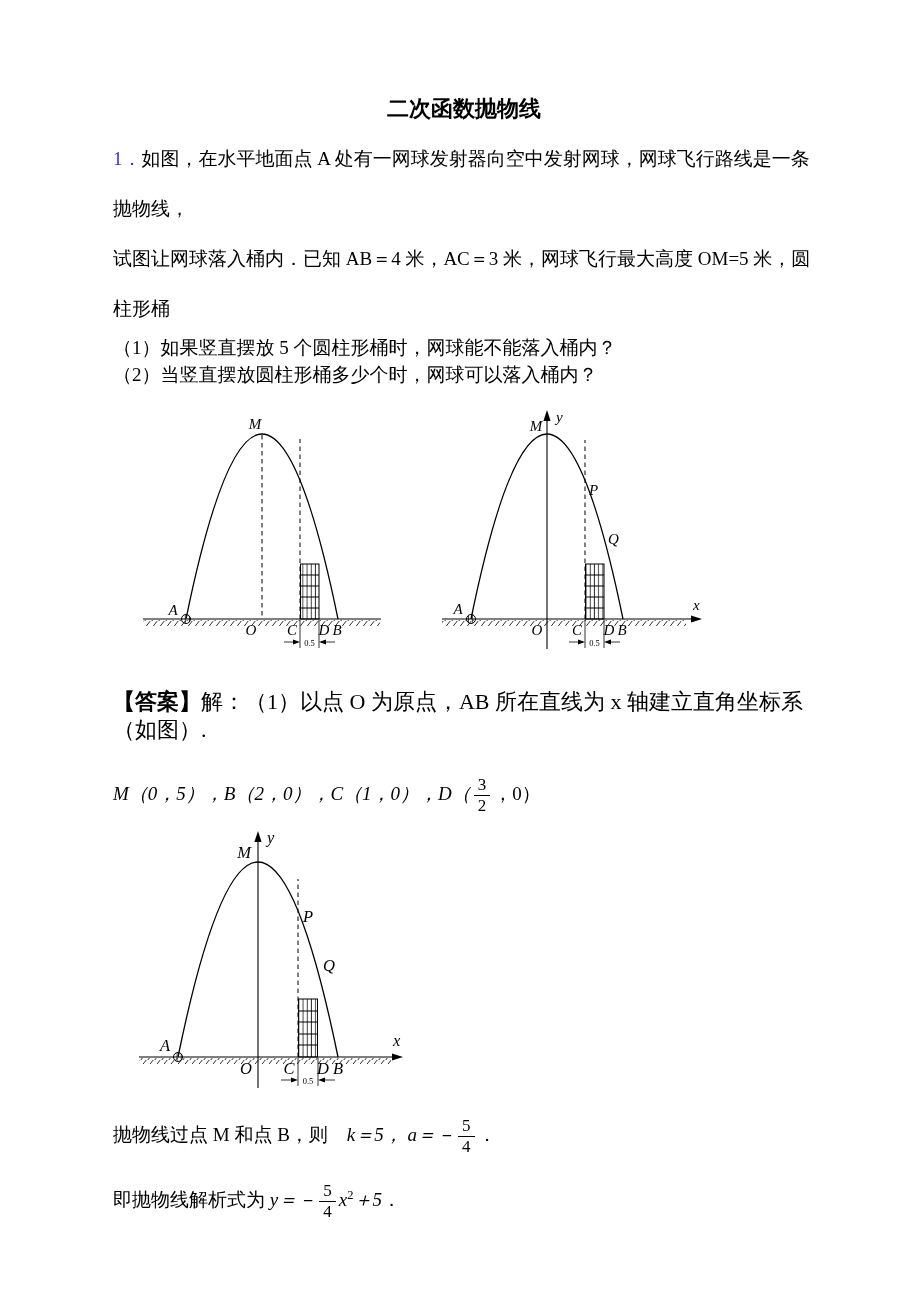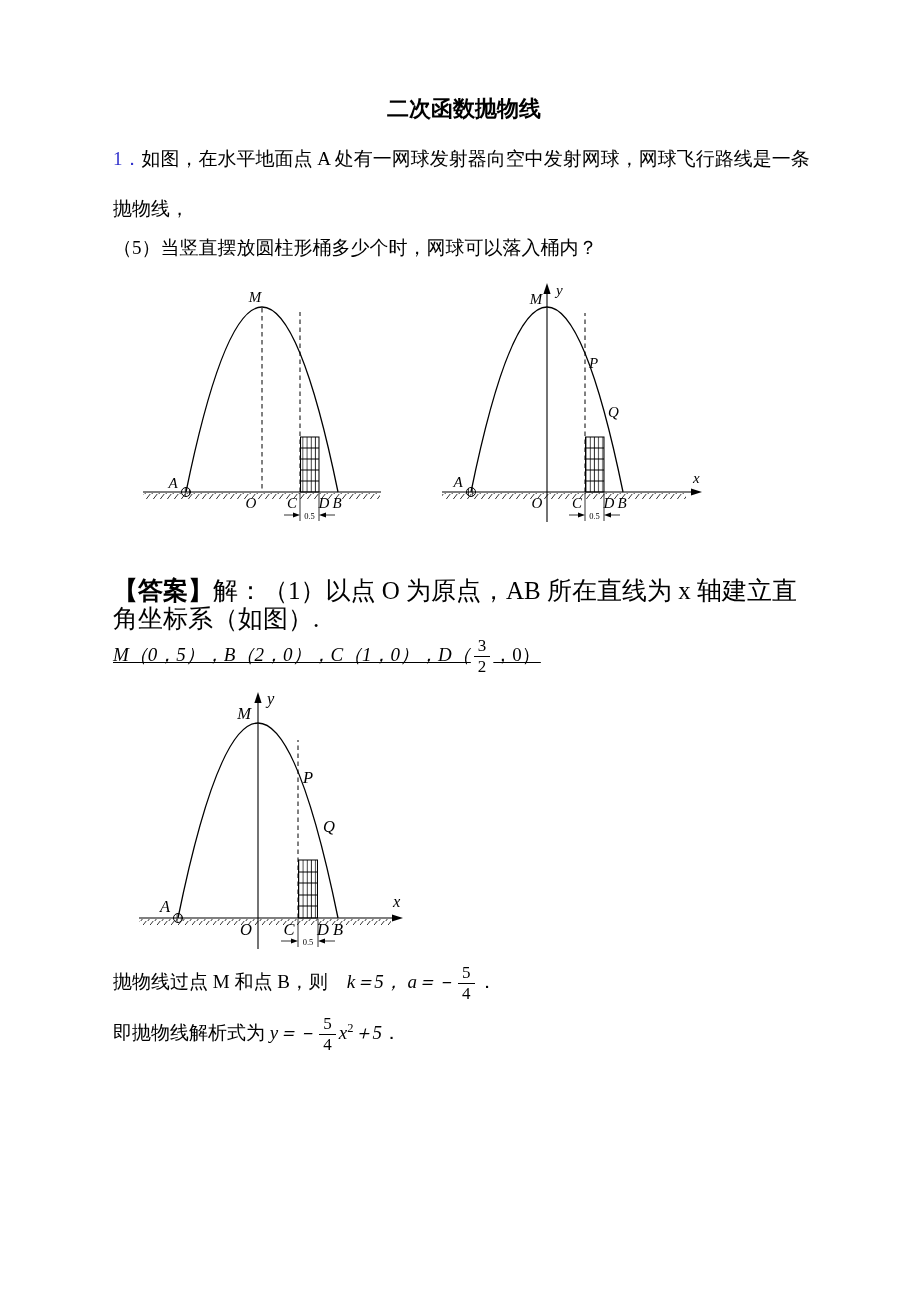--- a/index.html
+++ b/index.html
@@ -8,25 +8,25 @@
     width:920px; height:1302px; overflow:hidden;
     font-family:"Liberation Serif","DejaVu Serif",serif;
     color:#000;
   }
   .page { width:920px; height:1302px; padding:96px 105px 0 113px; position:relative; }
   .title { text-align:center; font-size:22px; font-weight:bold; line-height:26px; margin-bottom:12px; }
   .para-line { font-size:19px; line-height:50px; }
   .q-line { font-size:19px; line-height:27px; }
   .num-blue { color:#3333CC; }
   .figures-row { display:flex; align-items:flex-start; gap:50px; margin:16px 0 0 24px; }
-  .answer-line { margin-top:40px; font-size:25px; line-height:28px; }
+  .answer-line { margin-top:24px; font-size:22px; line-height:28px; }
   .answer-label { font-weight:bold; }
-  .coords-line { margin-top:0; font-size:19px; height:44px; line-height:44px;text-decoration:underline; }
+  .coords-line { margin-top:28px; font-size:19px; height:44px; line-height:44px; }
   .fig3-wrap { margin:6px 0 0 20px; }
-  .formula-line { font-size:19px; margin-top:0; line-height:46px; }
+  .formula-line { font-size:19px; margin-top:14px; line-height:46px; }
   .formula-first { line-height:34px; margin-top:14px; }
   .mi { font-style:italic; }
   sup { font-size:12.5px; }
   .frac { display:inline-block; text-align:center; vertical-align:middle; margin:0 3px; line-height:normal; }
   .frac .fnum { display:block; font-size:17px; line-height:20px; padding:0 4px; border-bottom:1.3px solid #000; }
   .frac .fden { display:block; font-size:17px; line-height:20px; padding:0 4px; }
   svg text { font-family:"Liberation Serif","DejaVu Serif",serif; fill:#000; }
   .svg-var { font-style:italic; font-size:15px; }
   .svg-var-lg { font-style:italic; font-size:16.5px; }
   .svg-dim { font-size:8.5px; }
@@ -44,21 +44,23 @@
     </pattern>
   </defs>
 </svg>
 
 <div class="page">
 
   <h1 class="title">二次函数抛物线</h1>
 
   <div>
     <div class="para-line"><span class="num-blue">1．</span><span>如图，在水平地面点 A 处有一网球发射器向空中发射网球，网球飞行路线是一条抛物线，</span></div>
-    <div class="q-line">（5）当竖直摆放圆柱形桶多少个时，网球可以落入桶内？</div>
+    <div class="para-line">试图让网球落入桶内．已知 AB＝4 米，AC＝3 米，网球飞行最大高度 OM=5 米，圆柱形桶</div>
+    <div class="q-line">（1）如果竖直摆放 5 个圆柱形桶时，网球能不能落入桶内？</div>
+    <div class="q-line">（2）当竖直摆放圆柱形桶多少个时，网球可以落入桶内？</div>
   </div>
 
   <div class="figures-row">
 
     <svg width="250" height="260" viewBox="0 0 250 260">
       <line x1="6" y1="215" x2="244" y2="215" stroke="#000" stroke-width="1.1"></line>
       <rect x="6" y="216" width="237" height="6" fill="url(#groundHatch)"></rect>
       <path d="M 49 215 Q 125 -155 201 215" fill="none" stroke="#000" stroke-width="1.3"></path>
       <line x1="125" y1="31" x2="125" y2="215" stroke="#000" stroke-width="1" stroke-dasharray="4.5 3.5"></line>
       <line x1="163" y1="215" x2="163" y2="35" stroke="#000" stroke-width="1" stroke-dasharray="4.5 3.5"></line>

